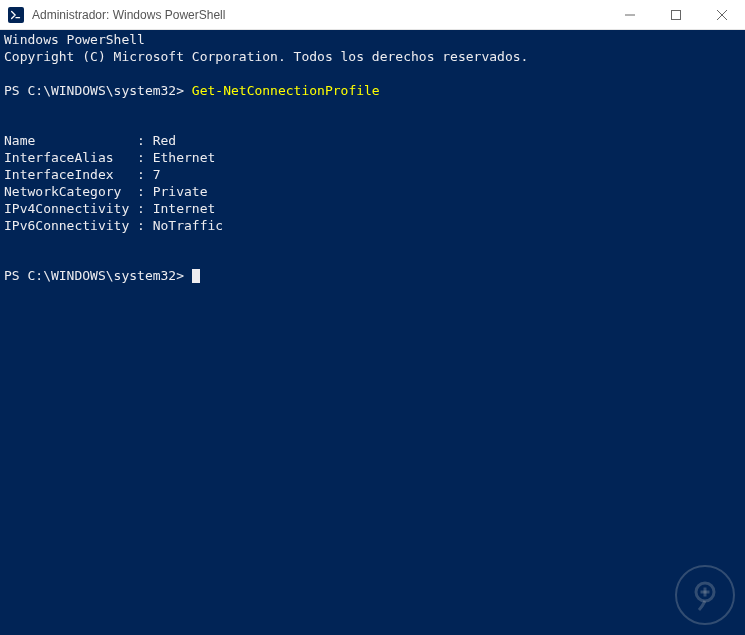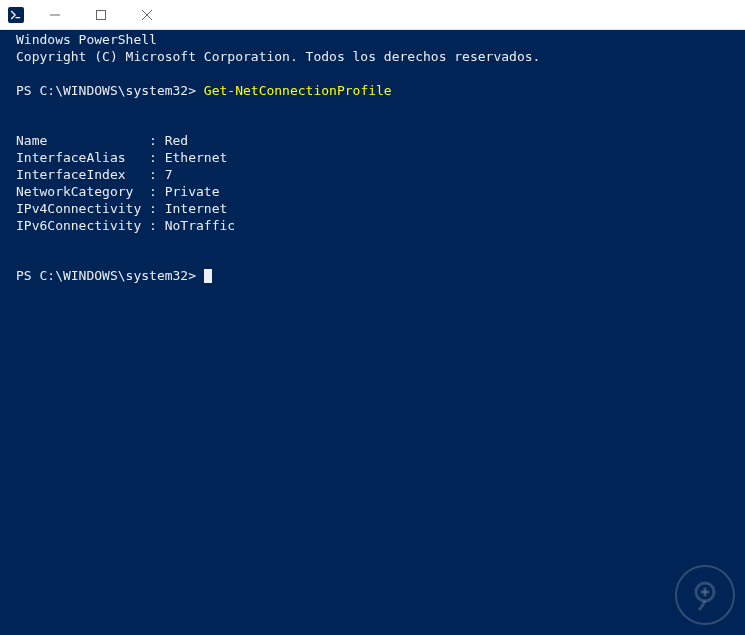--- a/index.html
+++ b/index.html
@@ -67,21 +67,21 @@
       cursor: pointer;
       color: #666;
     }
     .terminal {
       flex: 1;
       background: #012456;
       color: #eeedf0;
       font-family: Consolas, 'Lucida Console', monospace;
       font-size: 13px;
       line-height: 1.3;
-      padding: 2px 16px;
+      padding: 2px 4px;
       overflow: hidden;
       white-space: pre;
     }
     .prompt {
       color: #eeedf0;
     }
     .command {
       color: #ffff00;
     }
     .output-line {
@@ -119,20 +119,21 @@
 <body>
 
 <div class="window">
   <div class="titlebar">
     <div class="titlebar-icon">
       <svg viewBox="0 0 16 16">
           <rect width="16" height="16" fill="#012456"></rect>
           <path d="M3 4 L7 8 L3 12 M8 11 L12 11" stroke="#fff" stroke-width="1.5" fill="none" stroke-linecap="round"></path>
         </svg>
     </div>
+    <div class="titlebar-title">Administrador: Windows PowerShell</div>
     <div class="titlebar-controls">
       <button class="titlebar-btn">
         <svg width="10" height="10" viewBox="0 0 10 10">
             <line x1="0" y1="5" x2="10" y2="5" stroke="currentColor" stroke-width="1"></line>
           </svg>
       </button>
       <button class="titlebar-btn">
         <svg width="10" height="10" viewBox="0 0 10 10">
             <rect x="0.5" y="0.5" width="9" height="9" fill="none" stroke="currentColor" stroke-width="1"></rect>
           </svg>

